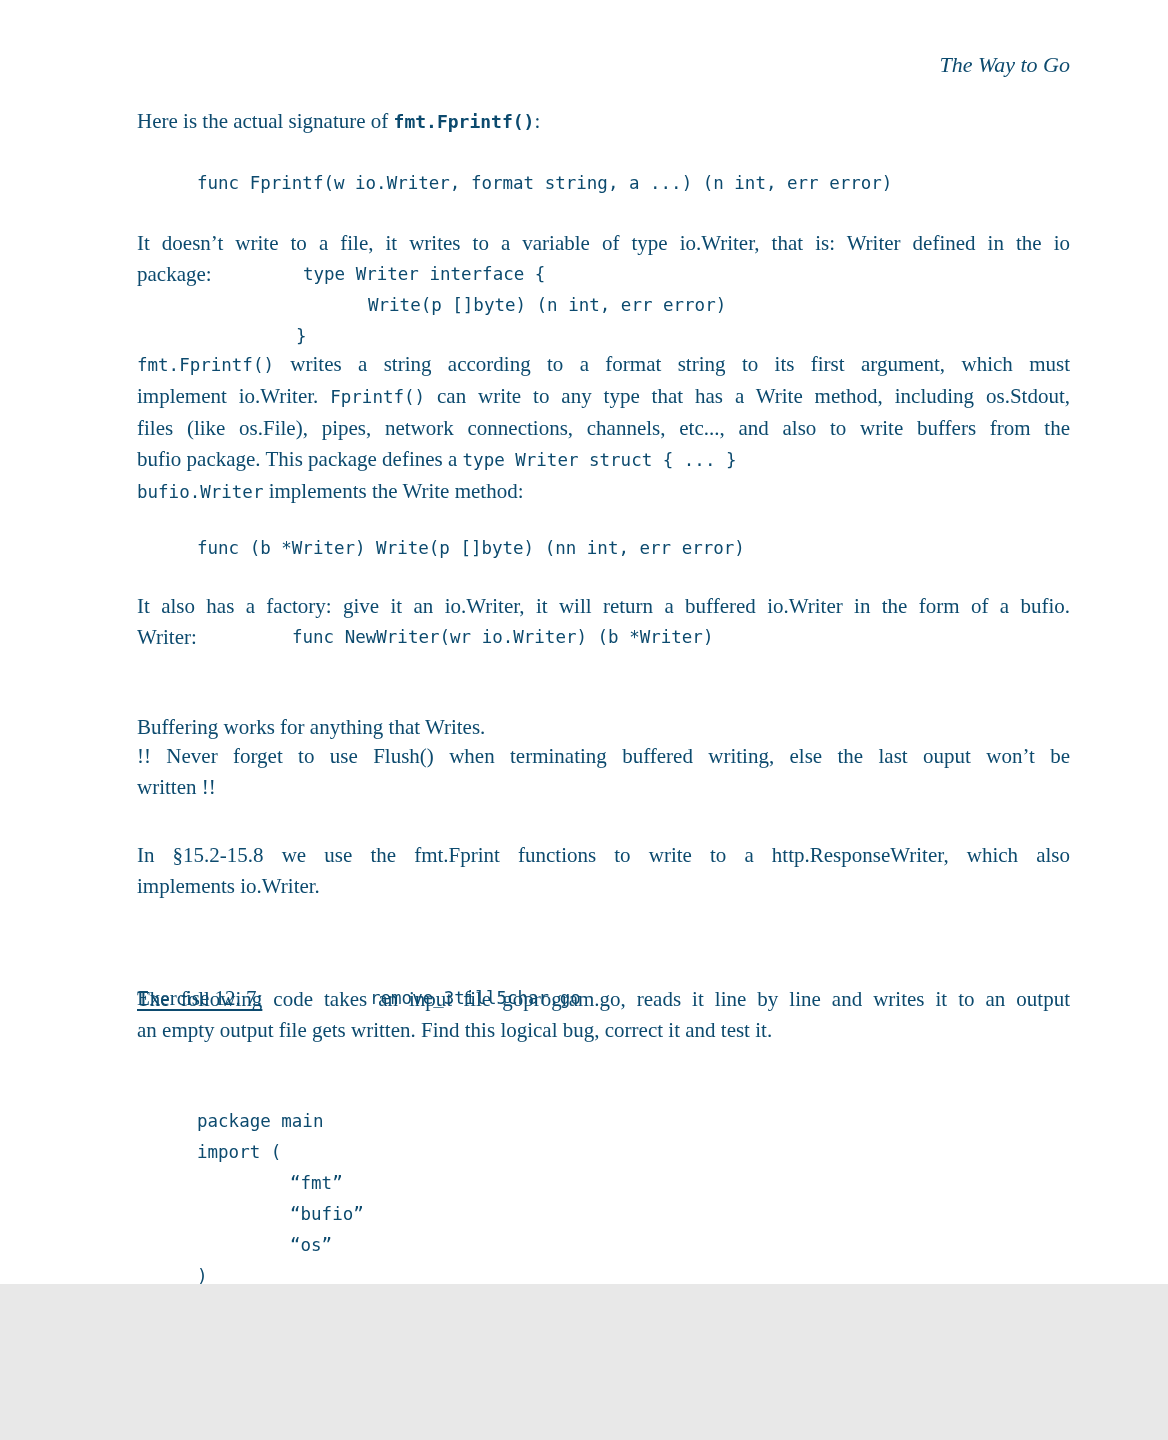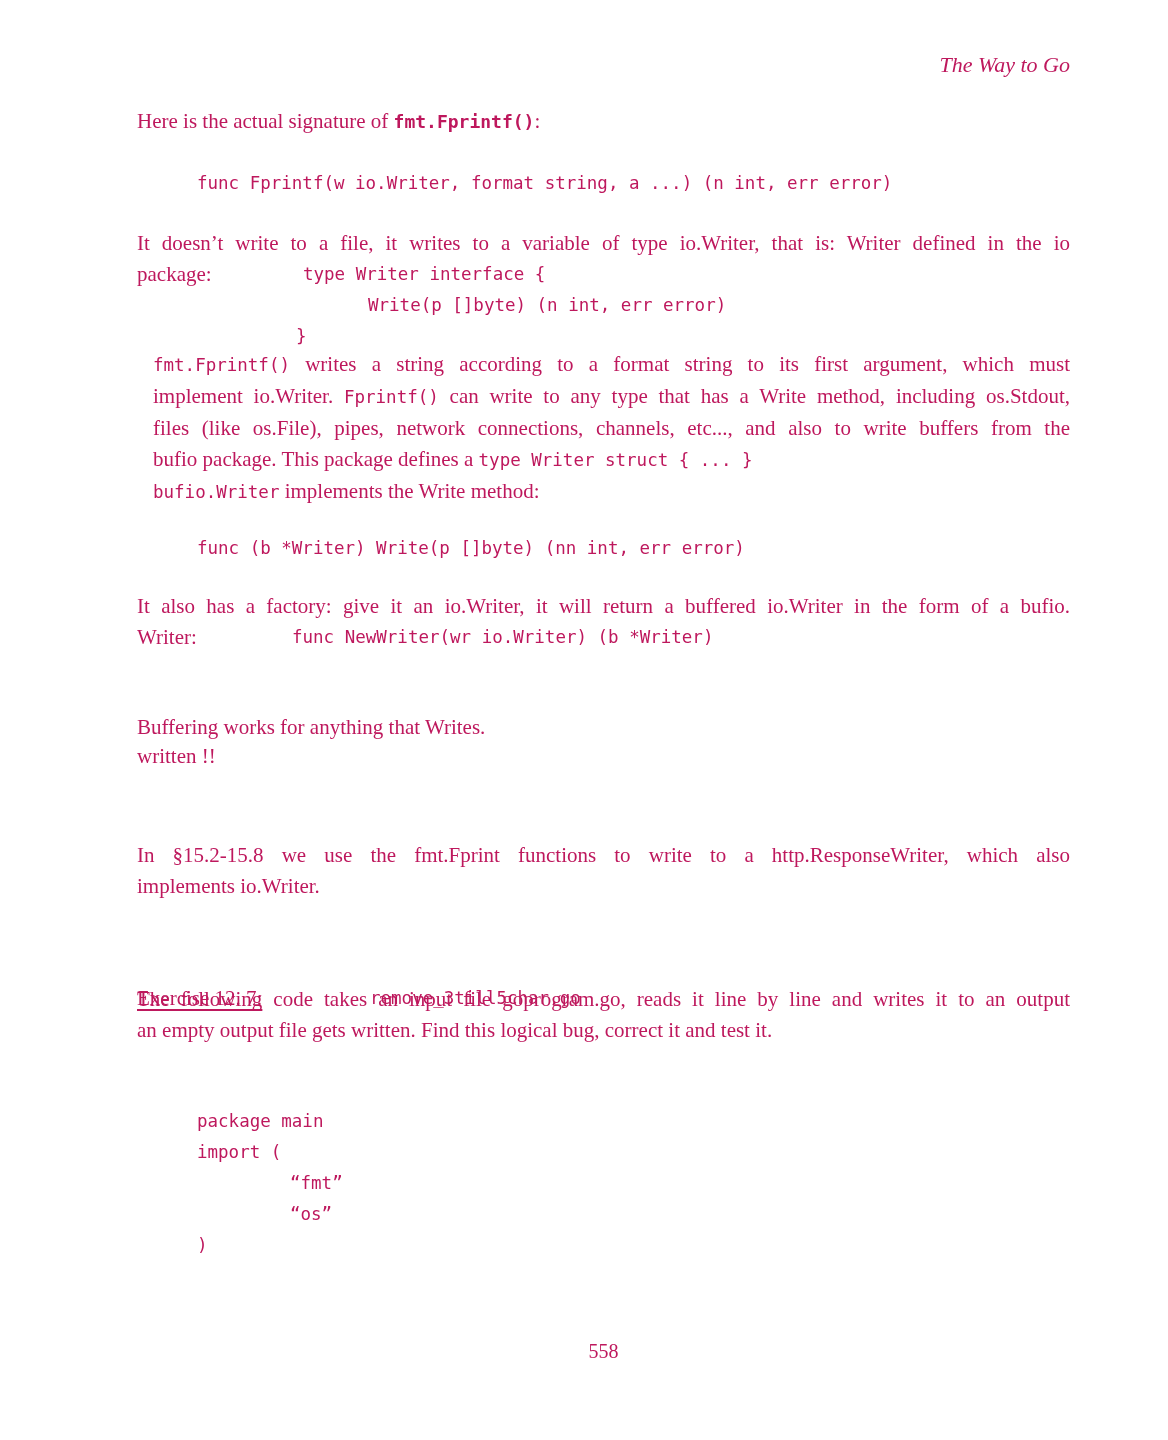--- a/index.html
+++ b/index.html
@@ -1,23 +1,23 @@
 <!DOCTYPE html>
 <html><head>
 <meta charset="utf-8">
 <style>
   html, body { margin: 0; padding: 0; background: #e8e8e8; }
   .page {
     position: relative;
     width: 1168px;
-    height: 1440px;
+    height: 1284px;
     background: #ffffff;
     margin: 0 auto;
     overflow: hidden;
-    color: #be185d;
+    color: #0c4a6e;
     font-family: "Liberation Serif", serif;
     font-size: 21px;
   }
   .block {
     position: absolute;
     left: 137px;
     right: 98px;
   }
   .line { line-height: 31px; position: relative; }
   .jl { text-align: justify; text-align-last: justify; }
@@ -56,21 +56,21 @@
   <div class="block" style="top:228px;">
     <div class="line jl">It doesn’t write to a file, it writes to a variable of type io.Writer, that is: Writer defined in the io</div>
     <div class="line">
       <span>package:</span>
       <span class="mono abs" style="left:166px;">type Writer interface {</span>
     </div>
     <div class="line mono ind-write">Write(p []byte) (n int, err error)</div>
     <div class="line mono ind-close">}</div>
   </div>
 
-  <div class="block" style="top:349px;margin-left:16px;">
+  <div class="block" style="top:349px;">
     <div class="line jl">
       <span class="mono">fmt.Fprintf()</span><span>  writes a string according to a format string to its first argument, which must</span>
     </div>
     <div class="line jl">
       <span>implement io.Writer. </span><span class="mono">Fprintf()</span><span> can write to any type that has a Write method, including os.Stdout,</span>
     </div>
     <div class="line jl">files (like os.File), pipes, network connections, channels, etc..., and also to write buffers from the</div>
     <div class="line">
       <span>bufio package. This package defines a </span><span class="mono">type Writer struct { ... }</span>
     </div>
@@ -85,20 +85,21 @@
     <div class="line jl">It also has a factory: give it an io.Writer, it will return a buffered io.Writer in the form of a bufio.</div>
     <div class="line">
       <span>Writer:</span>
       <span class="mono abs" style="left:155px;">func NewWriter(wr io.Writer) (b *Writer)</span>
     </div>
   </div>
 
   <div class="block line" style="top:681px;">Buffering works for anything that Writes.</div>
 
   <div class="block" style="top:741px;">
+    <div class="line jl">!! Never forget to use Flush() when terminating buffered writing, else the last ouput won’t be</div>
     <div class="line">written !!</div>
   </div>
 
   <div class="block" style="top:831px;margin-top:9px;">
     <div class="line jl">In §15.2-15.8 we use the fmt.Fprint functions to write to a http.ResponseWriter, which also</div>
     <div class="line">implements io.Writer.</div>
   </div>
 
   <div class="block line" style="top:921px;">
     <span class="underlined">Exercise 12. 7:</span>
@@ -107,19 +108,20 @@
 
   <div class="block" style="top:984px;">
     <div class="line jl">The following code takes an input file goprogram.go, reads it line by line and writes it to an output</div>
     <div class="line">an empty output file gets written. Find this logical bug, correct it and test it.</div>
   </div>
 
   <div class="block mono" style="top:1106px;">
     <div class="codeline ind0">package main</div>
     <div class="codeline ind0">import (</div>
     <div class="codeline ind1">“fmt”</div>
+    <div class="codeline ind1">“bufio”</div>
     <div class="codeline ind1">“os”</div>
     <div class="codeline ind0">)</div>
   </div>
 
   <div class="block pagenum" style="top:1336px;">558</div>
 
 </div>
 
 </body></html>

